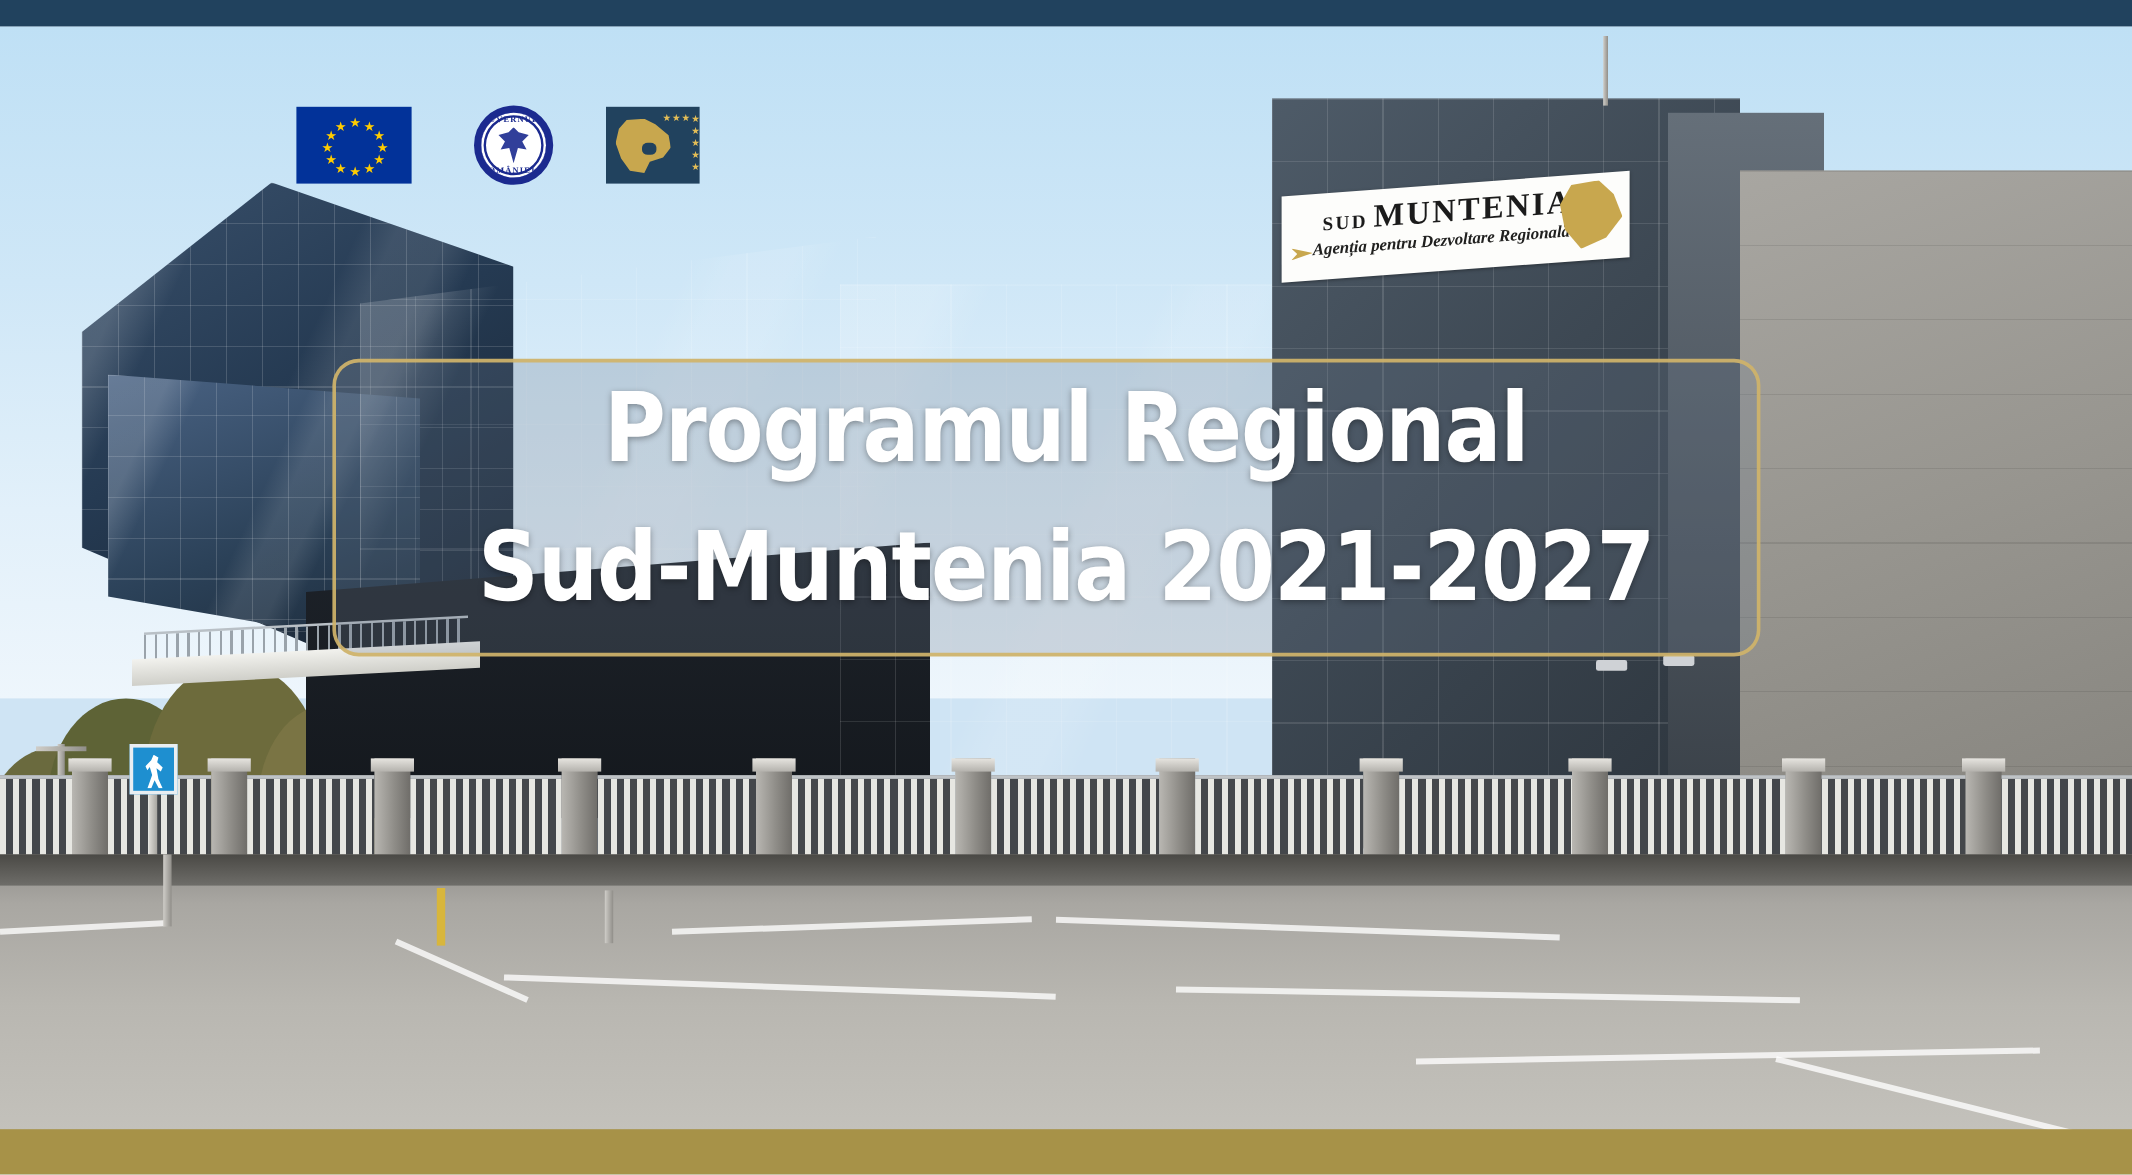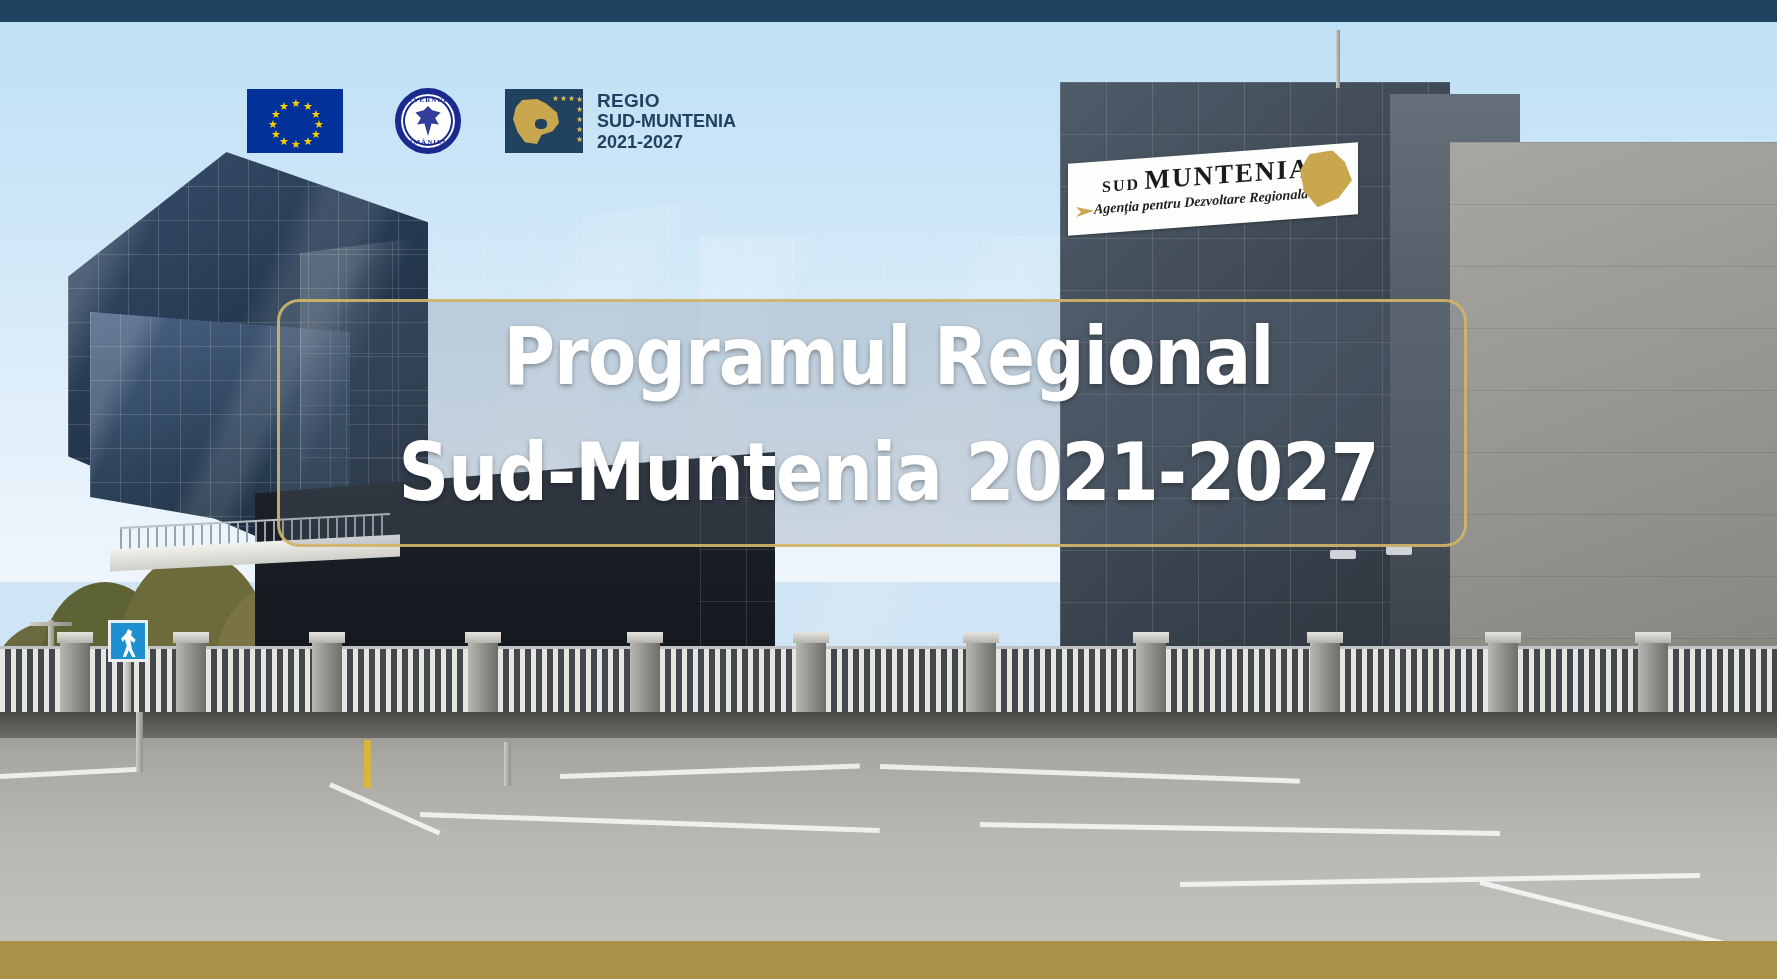--- a/index.html
+++ b/index.html
@@ -433,23 +433,18 @@
           <i style="left:0px;top:0px;">★</i>
           <i style="left:8px;top:0px;">★</i>
           <i style="left:16px;top:0px;">★</i>
           <i style="left:24px;top:1px;">★</i>
           <i style="left:24px;top:11px;">★</i>
           <i style="left:24px;top:21px;">★</i>
           <i style="left:24px;top:31px;">★</i>
           <i style="left:24px;top:41px;">★</i>
         </div>
       </div>
-      <div class="regioText">
-        <div class="r1">REGIO</div>
-        <div>SUD-MUNTENIA</div>
-        <div>2021-2027</div>
-      </div>
     </div>
   </div>
 
   <div class="topbar"></div>
   <div class="bottombar"></div>
 </div>
 
 </body></html>

